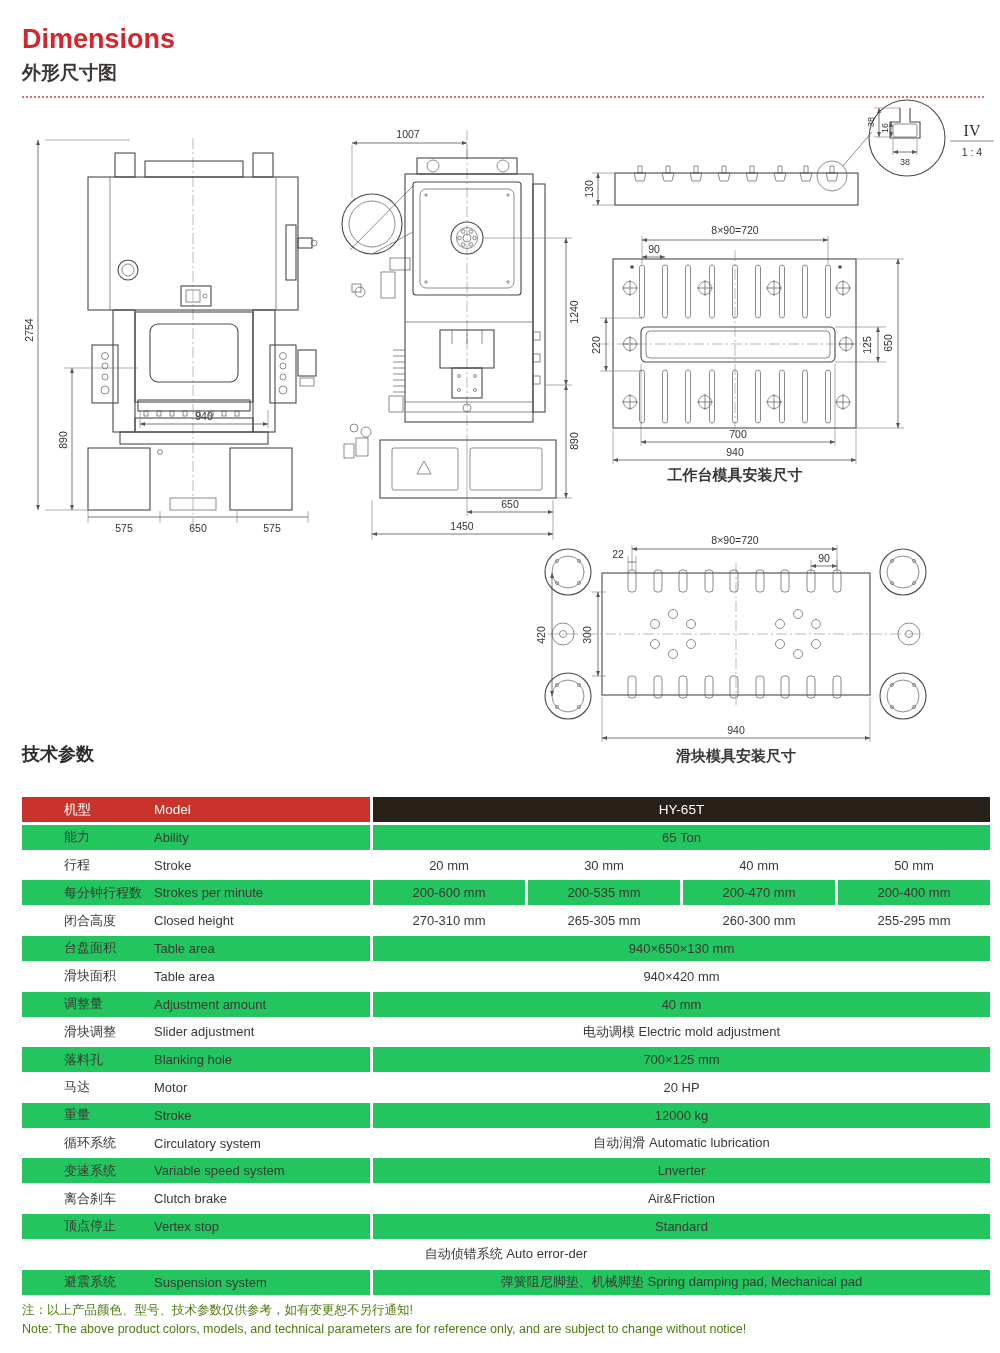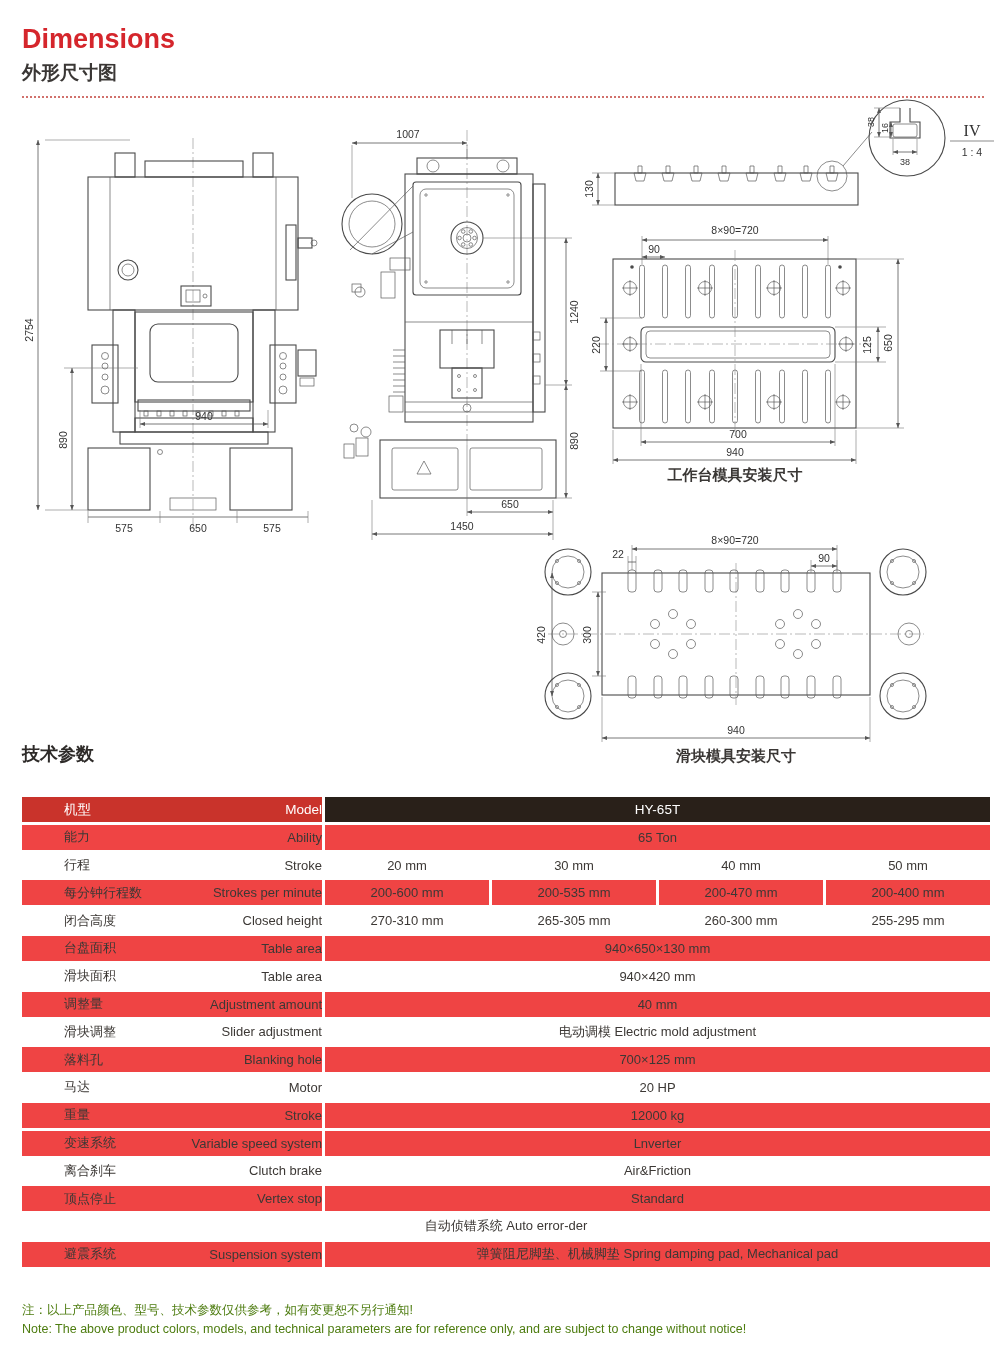--- a/index.html
+++ b/index.html
@@ -14,25 +14,25 @@
   .cl{fill:none;stroke:#8a8a8a;stroke-width:0.6;stroke-dasharray:11 3 2 3;}
   .dim{fill:none;stroke:#555;stroke-width:0.8;}
   .ext{fill:none;stroke:#777;stroke-width:0.6;}
   .dt{font-size:10.5px;fill:#333;font-family:"Liberation Sans",sans-serif;}
   .dts{font-size:9px;fill:#333;font-family:"Liberation Sans",sans-serif;}
   .dtl{font-size:16px;fill:#333;font-family:"Liberation Serif","DejaVu Serif",serif;}
   .cap{font-size:15px;font-weight:bold;fill:#3a3735;font-family:"Liberation Sans",sans-serif;}
   .specs-heading{position:absolute;left:22px;top:742px;font-size:18px;font-weight:bold;color:#2e2b29;}
   .spec-table{position:absolute;left:22px;top:797px;width:968px;font-size:13px;}
   .row{display:flex;height:25px;margin-bottom:2.8px;}
-  .labels{width:300px;margin-right:3px;display:flex;align-items:center;justify-content:space-between;}
+  .labels{width:348px;margin-right:3px;display:flex;align-items:center;}
   .cn{width:132px;padding-left:42px;box-sizing:border-box;}
   .vals{flex:1;display:flex;gap:3px;}
   .cell{flex:1;display:flex;align-items:center;justify-content:center;text-align:left;}
-  .gray .labels,.gray .cell{background:#ef4444;}
+  .gray .labels,.gray .cell{background:#22c55e;}
   .row.header .labels{background:#c9332b;color:#fff;font-size:13.5px;}
   .row.header .cell{background:#292019;color:#fff;font-size:13.5px;}
   .footer-note{position:absolute;left:22px;top:1301px;font-size:12.5px;color:#4d7c0f;line-height:1.5;}
 </style>
 </head>
 <body>
 
 <div class="page">
 
   <div class="title">Dimensions</div>
@@ -547,20 +547,29 @@
     <div class="row gray">
       <div class="labels">
           <span class="cn">重量</span>
           <span class="en">Stroke</span>
         </div>
       <div class="vals">
           <div class="cell">12000 kg</div>
         </div>
     </div>
 
+    <div class="row">
+      <div class="labels">
+          <span class="cn">循环系统</span>
+          <span class="en">Circulatory system</span>
+        </div>
+      <div class="vals">
+          <div class="cell">自动润滑 Automatic lubrication</div>
+        </div>
+    </div>
 
     <div class="row gray">
       <div class="labels">
           <span class="cn">变速系统</span>
           <span class="en">Variable speed system</span>
         </div>
       <div class="vals">
           <div class="cell">Lnverter</div>
         </div>
     </div>

